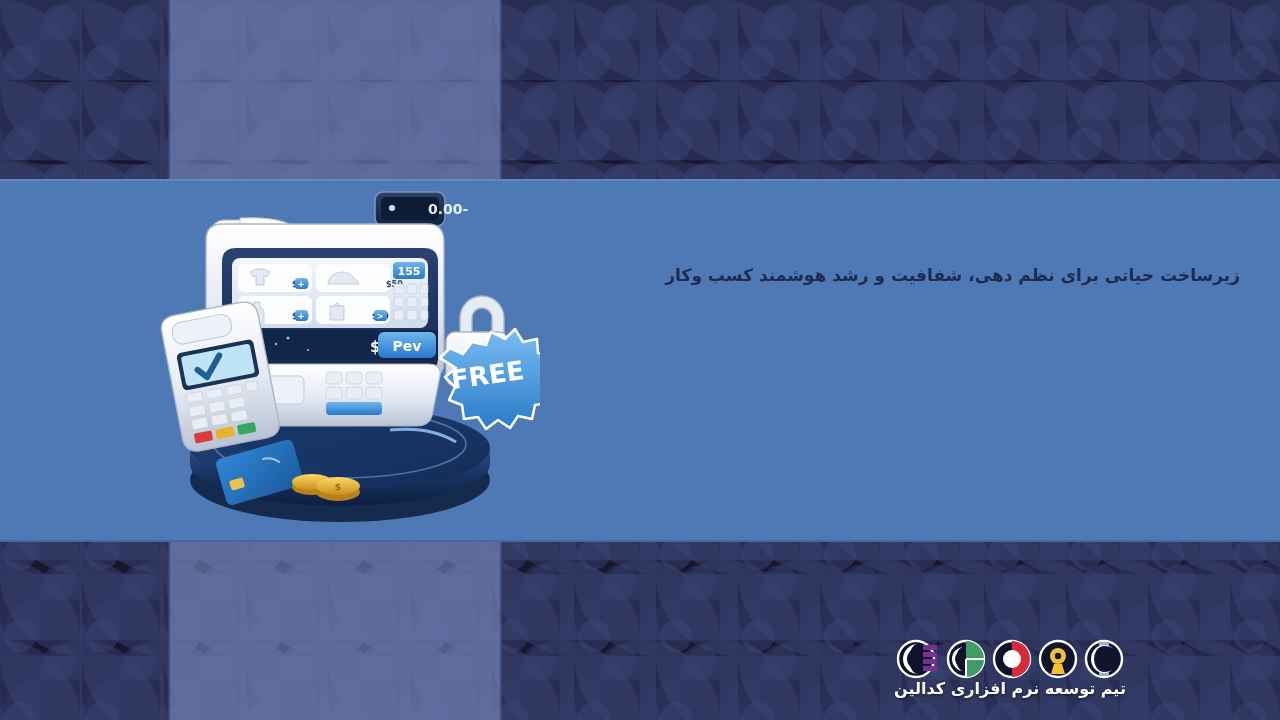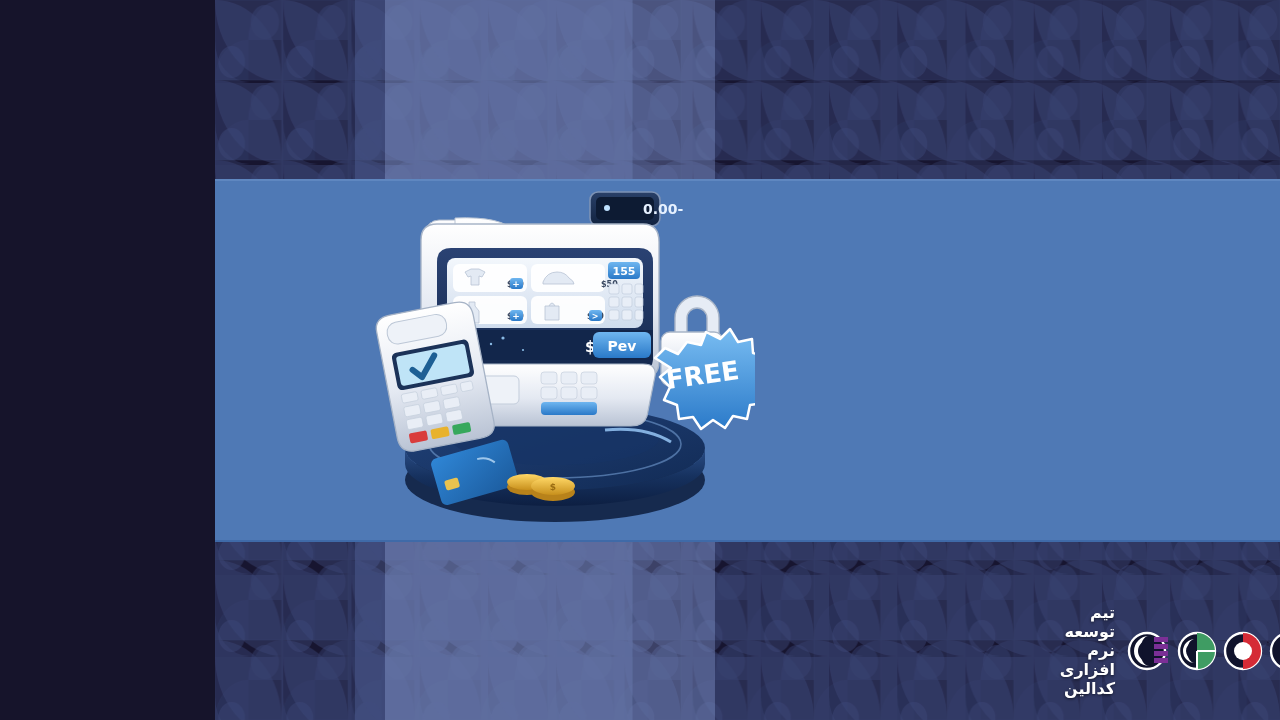--- a/index.html
+++ b/index.html
@@ -5,21 +5,21 @@
 <style>
   * { margin:0; padding:0; box-sizing:border-box; }
   html,body {
     width:1280px; height:720px; overflow:hidden;
     background:#16142b;
     font-family:"DejaVu Sans","Liberation Sans",sans-serif;
   }
 
   #stage{
     position:relative;
-    width:1065px; height:720px;
+    width:1280px; height:720px;
     background:#171530;
     overflow:hidden;
   }
 
   
   .pattern-layer{
     position:absolute; inset:0;
     background:#171530;
   }
   .pattern-svg{ position:absolute; inset:0; width:100%; height:100%; display:block; }
@@ -80,21 +80,21 @@
   .brand-text{
     color:#ffffff;
     font-size:16px;
     font-weight:bold;
     letter-spacing:.2px;
     text-shadow:0 1px 3px rgba(0,0,0,.6);
   }
   .footer-wrap{
     position:absolute;
     left:880px; bottom:22px; width:260px;
-    display:flex; flex-direction:row; align-items:center; gap:12px;
+    display:flex; flex-direction:column; align-items:center; 
   }
 </style>
 </head>
 <body>
 
 <div id="stage">
 
   <div class="pattern-layer">
     <svg class="pattern-svg" viewBox="0 0 1280 720" preserveAspectRatio="none" aria-hidden="true">
       <defs>
@@ -318,20 +318,21 @@
       </g>
 
       <g>
         <path d="M300 178 l10 -10 13 6 9 -12 14 3 5 -13 14 7 10 -10 8 13 14 -3 1 14 14 4 -6 13 10 10 -11 9 4 14 -14 2 -3 14 -14 -3 -8 12 -12 -8 -12 9 -8 -12 -14 2 -2 -14 -13 -5 6 -13 -10 -10 11 -9 Z" fill="url(#freeG)" stroke="#ffffff" stroke-width="2.5" stroke-linejoin="round"></path>
         <text x="348" y="204" font-size="26" font-weight="bold" fill="#ffffff" text-anchor="middle" font-family="DejaVu Sans, sans-serif" transform="rotate(-8 348 198)">FREE</text>
       </g>
     </svg>
   </div>
 
   <div class="copy">
+    <div class="subhead">زیرساخت حیاتی برای نظم دهی، شفافیت و رشد هوشمند کسب وکار</div>
   </div>
 
   <div class="footer-wrap">
     <div class="brand-icons">
 
       <svg width="40" height="40" viewBox="0 0 40 40">
         <circle cx="20" cy="20" r="18" fill="#10132c" stroke="#ffffff" stroke-width="2.4"></circle>
         <rect x="15" y="3" width="10" height="34" fill="#8fb3e0"></rect>
         <path d="M20 6 a13 14 0 0 1 0 28 a13 14 0 0 1 0 -28 Z" fill="#ffffff"></path>
         <path d="M20 7 a10 13 0 0 0 0 26 a16 13 0 0 0 0 -26 Z" fill="#10132c"></path>

